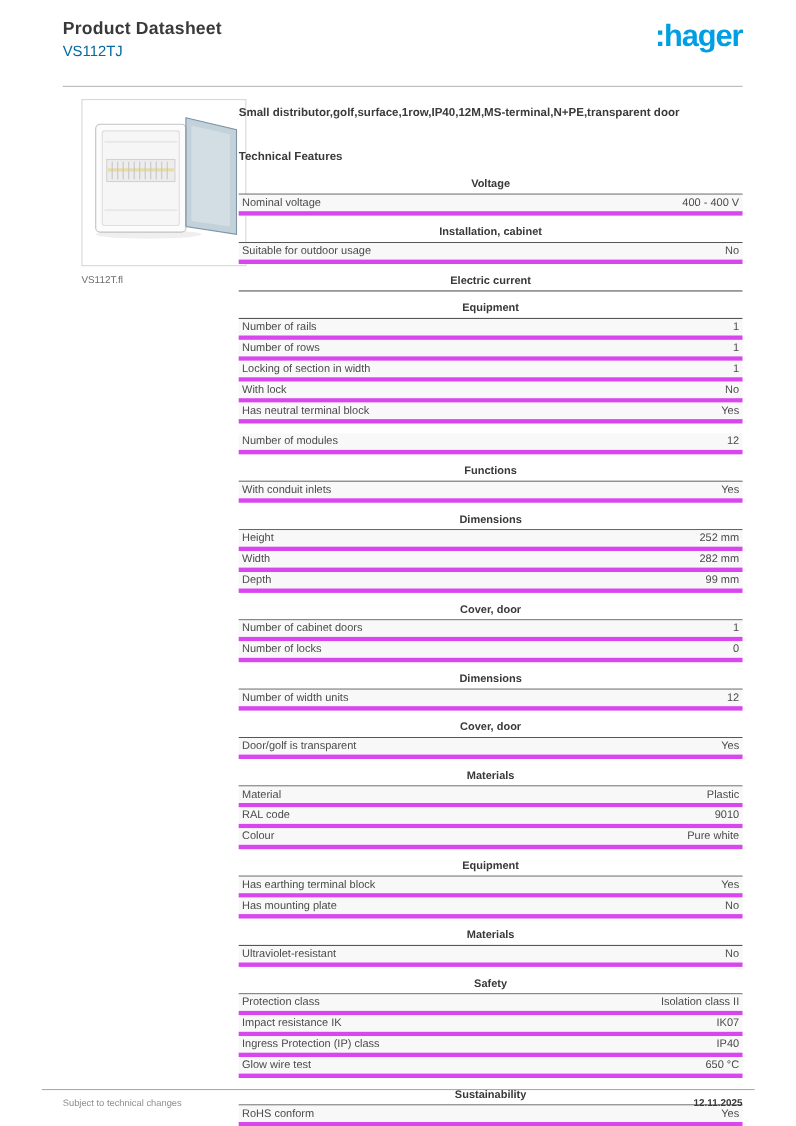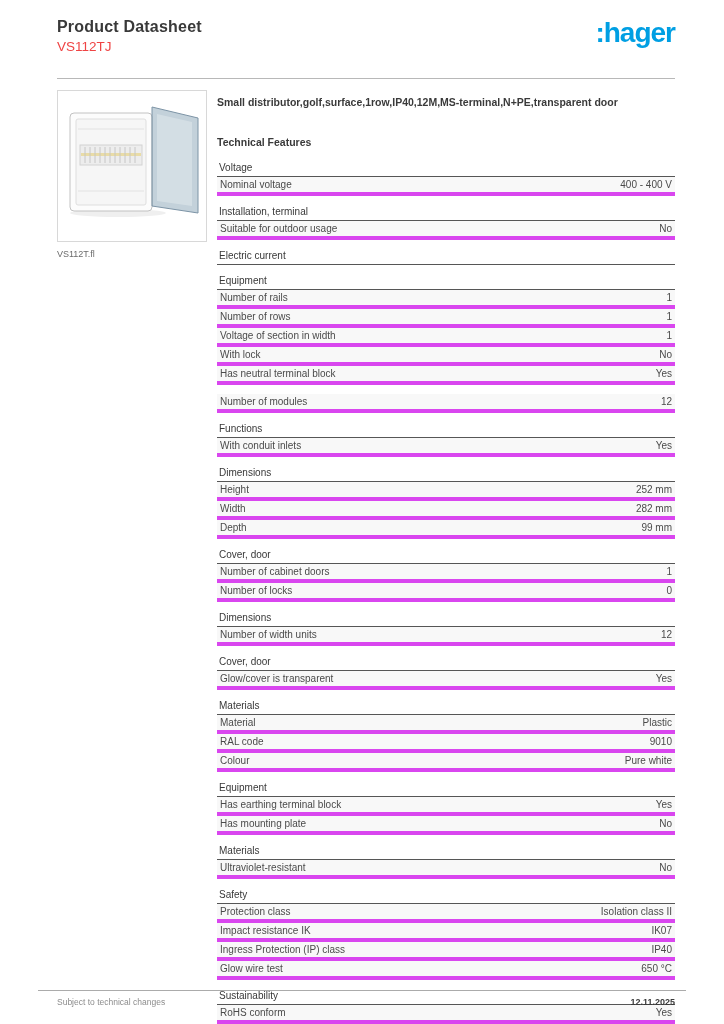--- a/index.html
+++ b/index.html
@@ -8,39 +8,39 @@
     width:724px; height:1024px;
     font-family:"Liberation Sans", sans-serif;
     color:#3d3d3d;
   }
   .page { position:relative; width:724px; height:1024px; background:#fff; overflow:hidden;padding-left:24px; }
 
   
   .header { position:absolute; left:57px; right:49px; top:18px;
             display:flex; justify-content:space-between; align-items:flex-start; }
   .header-title { font-size:16px; font-weight:bold; color:#393939; letter-spacing:.2px; }
-  .header-subtitle { font-size:13.5px; color:#ef4444; margin-top:3px; }
+  .header-subtitle { font-size:13.5px; color:#0369a1; margin-top:3px; }
   .logo { font-size:28px; font-weight:bold; color:#009fe3; letter-spacing:-1px; line-height:1.1;margin-left:11px; }
   .header-rule { position:absolute; left:57px; right:49px; top:78px; border-top:1px solid #b8b8b8; }
 
   
-  .image-col { position:absolute; left:57px; top:90px; width:150px; }
+  .image-col { position:absolute; left:74px; top:90px; width:150px; }
   .image-frame { width:150px; height:152px; border:1px solid #d8d8d8; background:#fff;
                  display:flex; align-items:center; justify-content:center; }
   .image-caption { margin-top:7px; font-size:9px; color:#6b6b6b; }
 
   
   .content-col { position:absolute; left:217px; right:49px; top:95px; }
   .description { font-size:10.5px; font-weight:bold; color:#3a3a3a; line-height:1.35; }
   .features-title { font-size:10.5px; font-weight:bold; color:#3a3a3a; margin-top:27px; }
   .sections { margin-top:13px; }
 
   .section { margin-bottom:9px; }
-  .section-title { font-size:10px; font-weight:normal; color:#383838;
-                   padding:1px 2px 3px 2px; border-bottom:1px solid #565656; }
+  .section-title { font-size:10px; font-weight:bold; color:#383838;
+                   padding:1px 2px 3px 2px; border-bottom:1px solid #565656;text-align:center; }
   .spec-row { display:flex; justify-content:space-between; align-items:flex-start;
               padding:2px 3px; font-size:10px; color:#4a4a4a;
               background:#f8f8f8; border-bottom:4px solid #d946ef; }
   .spec-label { text-align:left; }
   .spec-value { text-align:left; white-space:pre-line; padding-left:10px; }
 
   
   .footer-rule { position:absolute; left:38px; right:38px; top:990px; border-top:1px solid #ababab; }
   .footer { position:absolute; left:57px; right:49px; top:997px; height:14px; }
   .footer-note { position:absolute; left:0; right:0; 
@@ -100,41 +100,41 @@
     <div class="features-title">Technical Features</div>
     <div class="sections" id="sections-container">
         <div class="section">
           <div class="section-title">Voltage</div>
           <div class="spec-row">
             <span class="spec-label">Nominal voltage</span>
             <span class="spec-value">400 - 400 V</span>
           </div>
         </div>
         <div class="section">
-          <div class="section-title">Installation, terminal</div>
+          <div class="section-title">Installation, cabinet</div>
           <div class="spec-row">
             <span class="spec-label">Suitable for outdoor usage</span>
             <span class="spec-value">No</span>
           </div>
         </div>
         <div class="section">
           <div class="section-title">Electric current</div>
         </div>
         <div class="section">
           <div class="section-title">Equipment</div>
           <div class="spec-row">
             <span class="spec-label">Number of rails</span>
             <span class="spec-value">1</span>
           </div>
           <div class="spec-row">
             <span class="spec-label">Number of rows</span>
             <span class="spec-value">1</span>
           </div>
           <div class="spec-row">
-            <span class="spec-label">Voltage of section in width</span>
+            <span class="spec-label">Locking of section in width</span>
             <span class="spec-value">1</span>
           </div>
           <div class="spec-row">
             <span class="spec-label">With lock</span>
             <span class="spec-value">No</span>
           </div>
           <div class="spec-row">
             <span class="spec-label">Has neutral terminal block</span>
             <span class="spec-value">Yes</span>
           </div>
@@ -181,21 +181,21 @@
         <div class="section">
           <div class="section-title">Dimensions</div>
           <div class="spec-row">
             <span class="spec-label">Number of width units</span>
             <span class="spec-value">12</span>
           </div>
         </div>
         <div class="section">
           <div class="section-title">Cover, door</div>
           <div class="spec-row">
-            <span class="spec-label">Glow/cover is transparent</span>
+            <span class="spec-label">Door/golf is transparent</span>
             <span class="spec-value">Yes</span>
           </div>
         </div>
         <div class="section">
           <div class="section-title">Materials</div>
           <div class="spec-row">
             <span class="spec-label">Material</span>
             <span class="spec-value">Plastic</span>
           </div>
           <div class="spec-row">

